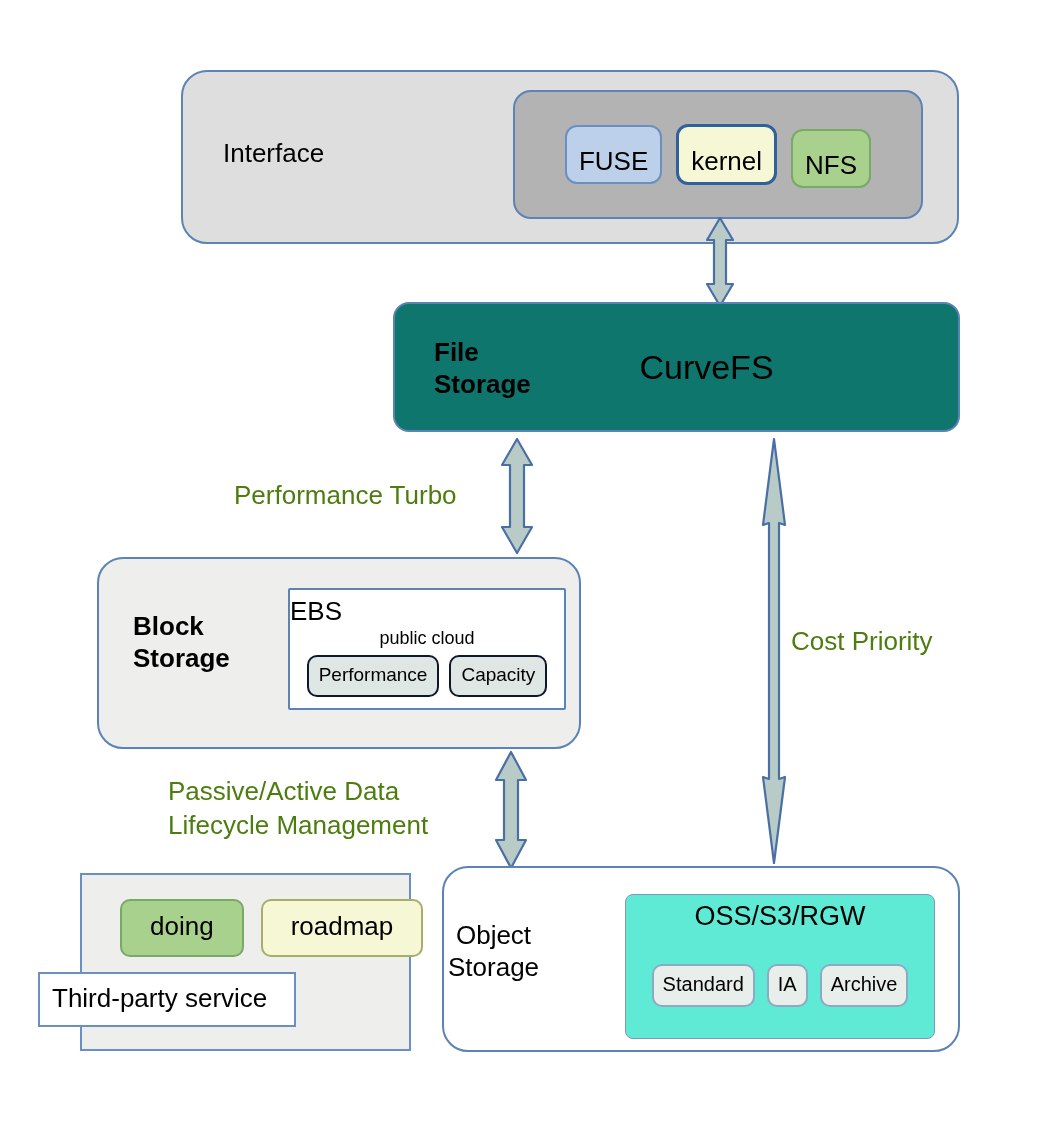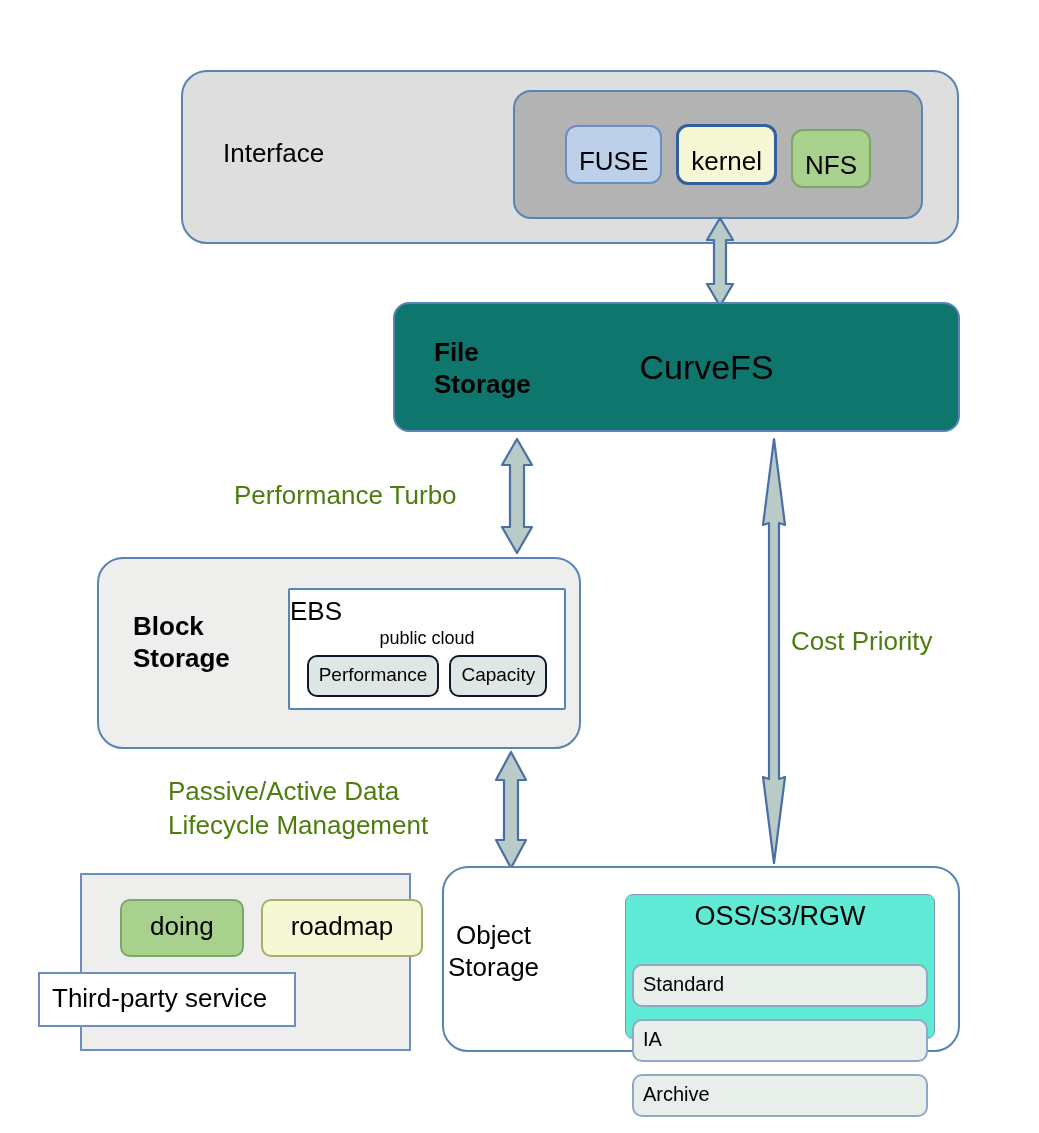--- a/index.html
+++ b/index.html
@@ -132,21 +132,21 @@
   #oss-title {
     position: absolute; left: 0; right: 0; top: 6px;
     text-align: center; font-size: 27px;
   }
   #oss-sub {
     position: absolute; left: 0; right: 0; top: 42px;
     text-align: center; font-size: 16px;
   }
   #oss-tier-row {
     position: absolute; left: 6px; right: 6px; top: 69px;
-    display: flex; justify-content: center; gap: 12px; flex-direction: column;
+    display: flex; justify-content: center; gap: 12px;
   }
   .oss-tier-chip {
     background: #e8eeea;
     border: 2px solid #8fa9c4;
     border-radius: 10px;
     font-size: 20px;
     padding: 7px 9px 9px 9px;
     white-space: nowrap;
   }
 

